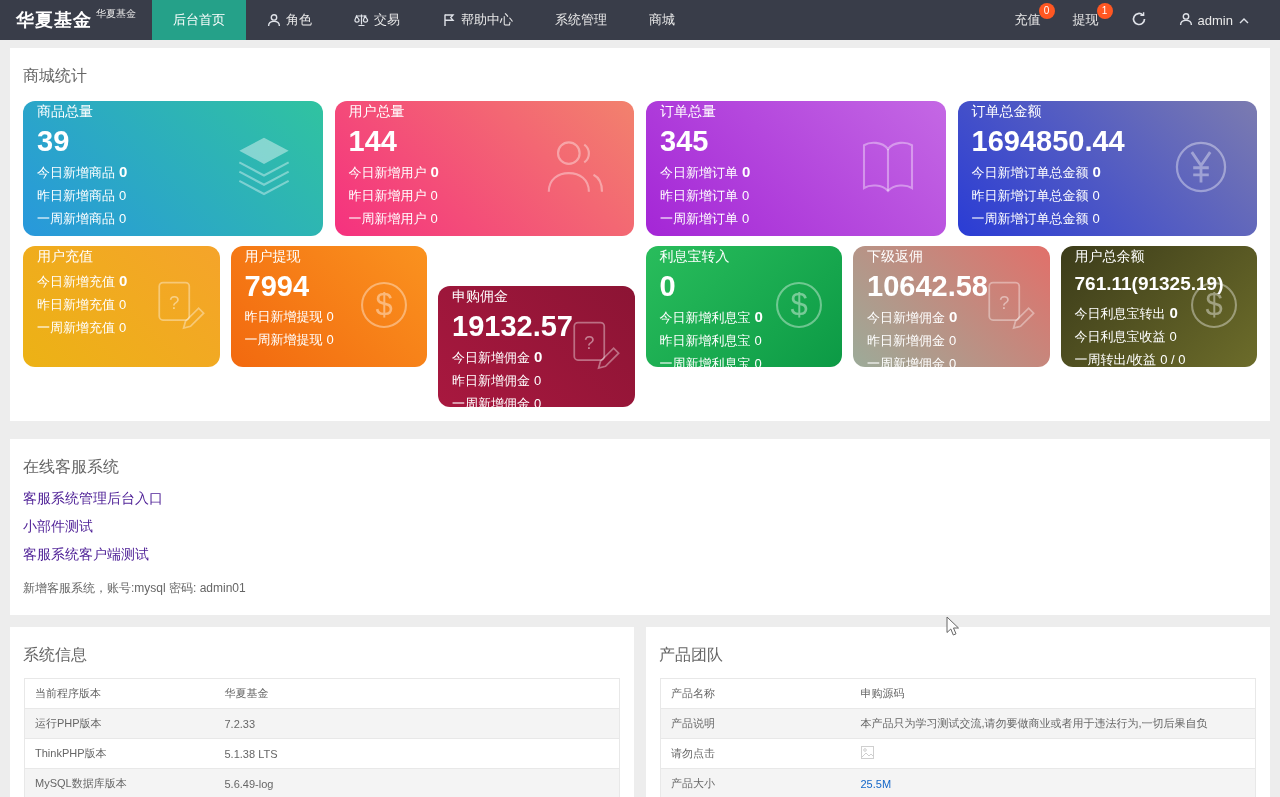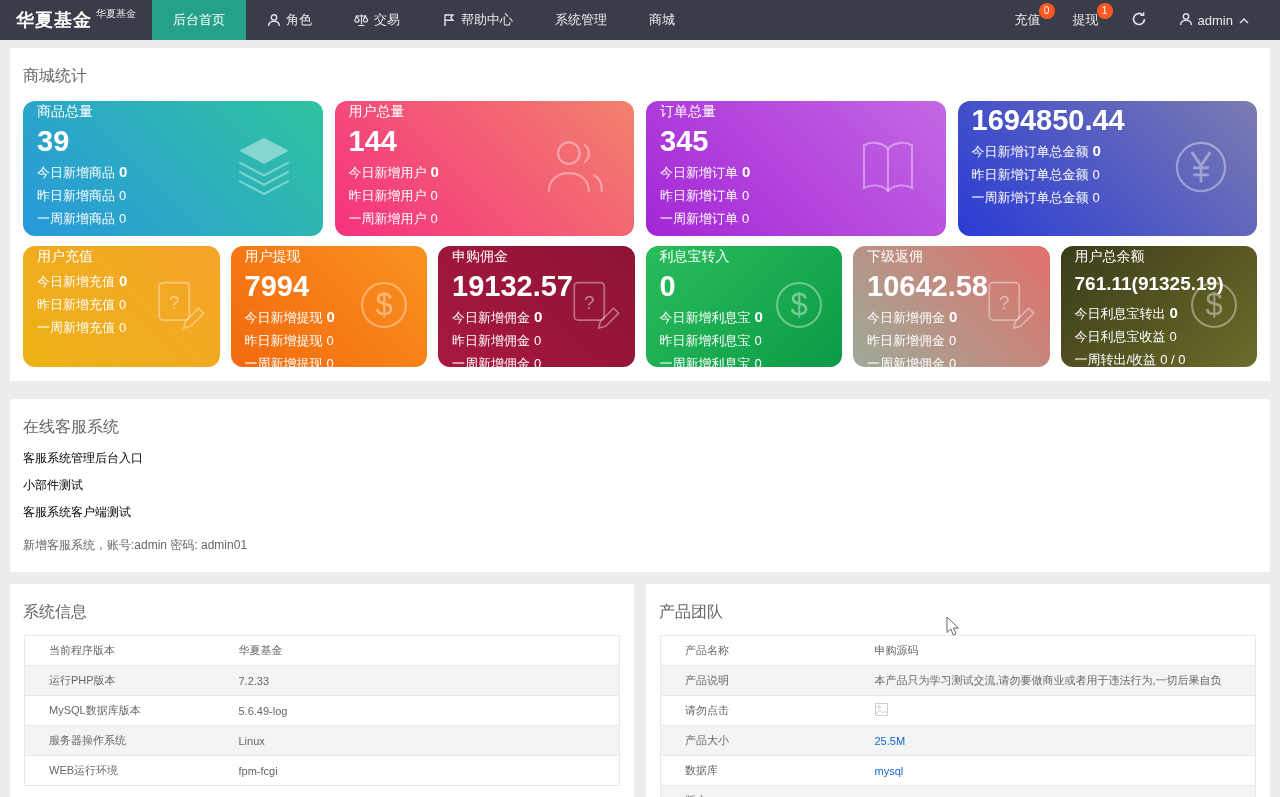--- a/index.html
+++ b/index.html
@@ -33,28 +33,28 @@
   .card-value.small-val { font-size:19px; line-height:30px; }
   .card-line { font-size:13px; line-height:23px; }
   .card-line .val { margin-left:4px; }
   .card-line.first .val { font-size:15px; font-weight:bold; }
   .card-icon { position:absolute; right:22px; top:50%; transform:translateY(-50%); }
   .card.sm .card-icon { right:12px; }
 
   
   .service-panel { margin-top:18px; padding-bottom:18px; }
   .service-links { padding:12px 13px 0; }
-  .service-links a { display:block; font-size:12px; color:#000000; text-decoration:none; margin-bottom:10px; cursor:pointer; }
+  .service-links a { display:block; font-size:14px; color:#4c1d95; text-decoration:none; margin-bottom:10px; cursor:pointer; }
   .service-note { font-size:12px; color:#666; padding:6px 13px 0; }
 
   
   .bottom { display:flex; gap:12px; margin:12px 10px 0; }
   .panel-half { flex:1; background:#fff; min-height:280px; }
   .info-table { width:calc(100% - 28px); margin:12px 14px 14px; border-collapse:collapse; border:1px solid #e8e8e8; }
-  .info-table td { height:30px; font-size:11px; color:#666; padding-left:24px; border-top:1px solid #e8e8e8; }
+  .info-table td { height:30px; font-size:11px; color:#666; padding-left:10px; border-top:1px solid #e8e8e8; }
   .info-table tr:first-child td { border-top:none; }
   .info-table tr:nth-child(even) { background:#f4f4f4; }
   .info-table td.lbl { width:190px; }
   .info-table td a { color:#1467c8; text-decoration:none; cursor:pointer; }
 
   .cursor { position:absolute; left:946px; top:616px; z-index:50; pointer-events:none; }
 </style>
 </head>
 <body>
 
@@ -175,20 +175,21 @@
       <div class="card-line"><span class="lbl">一周新增订单</span><span class="val">0</span></div>
       <div class="card-icon">
         <svg width="72" height="72" viewBox="0 0 48 48" fill="none" stroke="rgba(255,255,255,.38)" stroke-width="1.4">
           <path d="M24 12 C20 7 12 7 8 9.5 V38 C12 35.5 20 35.5 24 40 C28 35.5 36 35.5 40 38 V9.5 C36 7 28 7 24 12 Z"></path>
           <path d="M24 12 V40"></path>
         </svg>
       </div>
     </div>
 
     <div class="card lg" style="background: linear-gradient(45deg, rgb(42, 60, 213), rgb(123, 123, 176));">
+      <div class="card-title">订单总金额</div>
       <div class="card-value">1694850.44</div>
       <div class="card-line first"><span class="lbl">今日新增订单总金额</span><span class="val">0</span></div>
       <div class="card-line"><span class="lbl">昨日新增订单总金额</span><span class="val">0</span></div>
       <div class="card-line"><span class="lbl">一周新增订单总金额</span><span class="val">0</span></div>
       <div class="card-icon">
         <svg width="68" height="68" viewBox="0 0 48 48" fill="none" stroke="rgba(255,255,255,.38)" stroke-width="1.6">
           <circle cx="24" cy="24" r="17"></circle>
           <path d="M17.5 13.5 L24 23 30.5 13.5 M24 23 V35 M18.5 24.5 h11 M18.5 29.5 h11" stroke-width="2"></path>
         </svg>
       </div>
@@ -207,32 +208,31 @@
           <rect x="9" y="6" width="24" height="30" rx="3"></rect>
           <text x="21" y="27" font-size="15" fill="rgba(255,255,255,.45)" stroke="none" text-anchor="middle">?</text>
           <path d="M30 37 L40.5 26.5 l4 4 L34 41 l-5.5 1.5 Z"></path>
         </svg>
       </div>
     </div>
 
     <div class="card sm" style="background: linear-gradient(45deg, rgb(242, 105, 15), rgb(250, 146, 31));">
       <div class="card-title">用户提现</div>
       <div class="card-value">7994</div>
-      <div class="card-line first"><span class="lbl">今日新增提现</span><span class="val">0</span></div>
       <div class="card-line"><span class="lbl">昨日新增提现</span><span class="val">0</span></div>
       <div class="card-line"><span class="lbl">一周新增提现</span><span class="val">0</span></div>
       <div class="card-icon">
         <svg width="62" height="62" viewBox="0 0 48 48" fill="none" stroke="rgba(255,255,255,.38)" stroke-width="1.6">
           <circle cx="24" cy="24" r="17"></circle>
           <text x="24" y="32" font-size="24" fill="rgba(255,255,255,.42)" stroke="none" text-anchor="middle">$</text>
         </svg>
       </div>
     </div>
 
-    <div class="card sm" style="background: linear-gradient(45deg, rgb(168, 24, 63), rgb(140, 20, 52));">
+    <div class="card sm" style="background: linear-gradient(45deg, rgb(168, 24, 63), rgb(140, 20, 52)); margin-top: 40px;">
       <div class="card-title">申购佣金</div>
       <div class="card-value">19132.57</div>
       <div class="card-line first"><span class="lbl">今日新增佣金</span><span class="val">0</span></div>
       <div class="card-line"><span class="lbl">昨日新增佣金</span><span class="val">0</span></div>
       <div class="card-line"><span class="lbl">一周新增佣金</span><span class="val">0</span></div>
       <div class="card-icon">
         <svg width="60" height="60" viewBox="0 0 48 48" fill="none" stroke="rgba(255,255,255,.38)" stroke-width="1.4">
           <rect x="9" y="6" width="24" height="30" rx="3"></rect>
           <text x="21" y="27" font-size="15" fill="rgba(255,255,255,.45)" stroke="none" text-anchor="middle">?</text>
           <path d="M30 37 L40.5 26.5 l4 4 L34 41 l-5.5 1.5 Z"></path>
@@ -285,37 +285,41 @@
   </div>
 </div>
 
 <div class="panel service-panel">
   <div class="panel-title">在线客服系统</div>
   <div class="service-links">
     <a>客服系统管理后台入口</a>
     <a>小部件测试</a>
     <a>客服系统客户端测试</a>
   </div>
-  <div class="service-note">新增客服系统，账号:admin 密码: admin01</div>
+  <div class="service-note">新增客服系统，账号:mysql 密码: admin01</div>
 </div>
 
 <div class="bottom">
   <div class="panel-half">
     <div class="panel-title">系统信息</div>
     <table class="info-table">
       <tbody>
           <tr>
             <td class="lbl">当前程序版本</td>
             <td>华夏基金</td>
           </tr>
       <tr>
             <td class="lbl">运行PHP版本</td>
             <td>7.2.33</td>
           </tr>
       <tr>
+            <td class="lbl">ThinkPHP版本</td>
+            <td>5.1.38 LTS</td>
+          </tr>
+      <tr>
             <td class="lbl">MySQL数据库版本</td>
             <td>5.6.49-log</td>
           </tr>
       <tr>
             <td class="lbl">服务器操作系统</td>
             <td>Linux</td>
           </tr>
       <tr>
             <td class="lbl">WEB运行环境</td>
             <td>fpm-fcgi</td>

